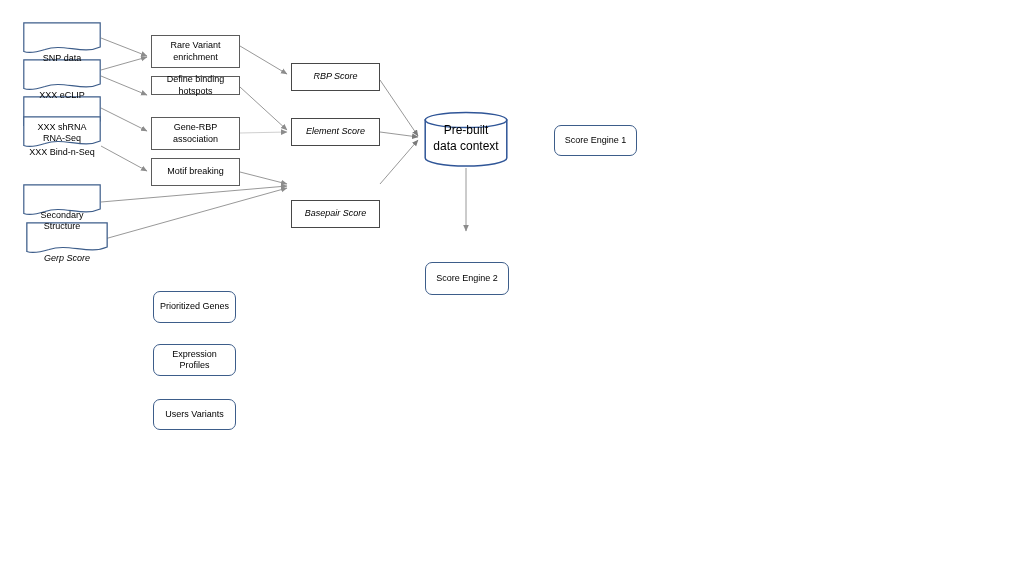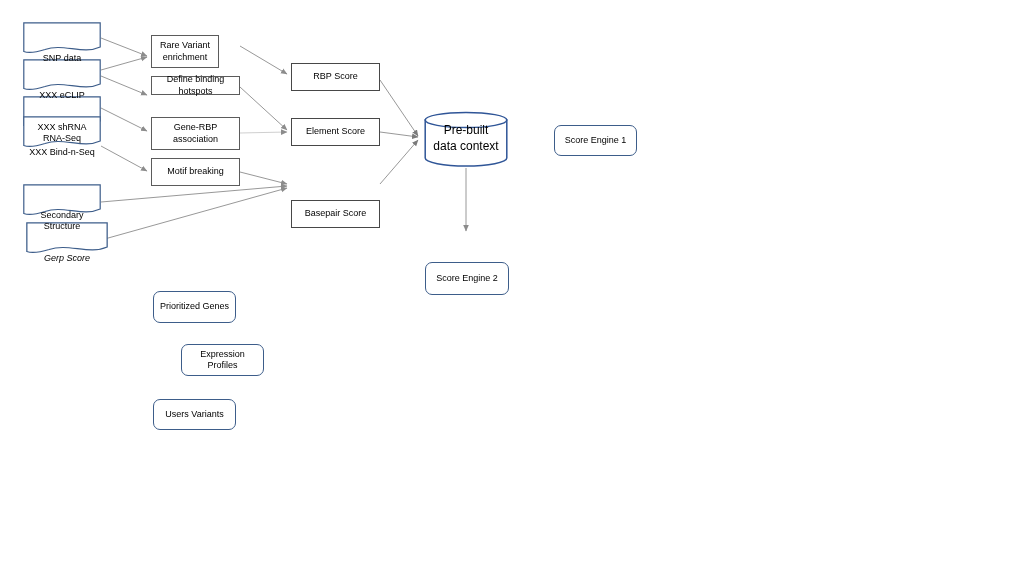--- a/index.html
+++ b/index.html
@@ -19,21 +19,21 @@
 
   
   .doc{font-size:9px;color:#000;}
   .doc .docshape{position:absolute;left:0;top:0;width:100%;height:100%;}
   .doc .doclabel{position:relative;z-index:2;width:100%;margin-top:42px;}
 
   
   .proc{border:1.6px solid #5b5b5b;background:#ffffff;font-size:9px;}
 
   
-  .score{border:1.6px solid #474747;background:#ffffff;font-size:9px;}
+  .score{border:1.6px solid #474747;background:#ffffff;font-size:9px;font-style:italic;}
 
   
   .round{border:1.2px solid #3d5d8a;border-radius:7px;background:#ffffff;font-size:9px;}
 
   
   .cyl{font-size:12px;}
   .cyl .cylshape{position:absolute;left:0;top:0;width:100%;height:100%;}
   .cyl .cyllabel{position:relative;z-index:2;width:100%;line-height:1.3;}
 </style>
 </head>
@@ -109,21 +109,21 @@
     <span class="doclabel multi">Secondary<br>Structure</span>
   </div>
 
   <div class="node doc" style="left:26px;top:222px;width:82px;height:32px;font-style:italic;">
     <svg class="docshape" viewBox="0 0 78 32" preserveAspectRatio="none">
       <path d="M0.8,0.8 H77.2 V25 C60,33 40,21 22,27.5 C14,30 6,31.5 0.8,29.5 Z" fill="#ffffff" stroke="#3d5d8a" stroke-width="1.2"></path>
     </svg>
     <span class="doclabel">Gerp Score</span>
   </div>
 
-  <div class="node proc" style="left:151px;top:35px;width:68px;height:33px;">
+  <div class="node proc" style="left:151px;top:35px;width:89px;height:33px;">
     <span class="multi">Rare Variant<br>enrichment</span>
   </div>
   <div class="node proc" style="left:151px;top:76px;width:89px;height:19px;">
     <span class="multi">Define binding<br>hotspots</span>
   </div>
   <div class="node proc" style="left:151px;top:117px;width:89px;height:33px;">
     <span class="multi">Gene-RBP<br>association</span>
   </div>
   <div class="node proc" style="left:151px;top:158px;width:89px;height:28px;">
     <span>Motif breaking</span>
@@ -150,20 +150,20 @@
   <div class="node round" style="left:554px;top:125px;width:83px;height:31px;">
     <span>Score Engine 1</span>
   </div>
   <div class="node round" style="left:425px;top:262px;width:84px;height:33px;">
     <span>Score Engine 2</span>
   </div>
 
   <div class="node round" style="left:153px;top:291px;width:83px;height:32px;">
     <span>Prioritized Genes</span>
   </div>
-  <div class="node round" style="left:153px;top:344px;width:83px;height:32px;margin-left:28px;">
+  <div class="node round" style="left:153px;top:344px;width:83px;height:32px;">
     <span>Expression Profiles</span>
   </div>
   <div class="node round" style="left:153px;top:399px;width:83px;height:31px;">
     <span>Users Variants</span>
   </div>
 
 </div>
 
 </body></html>

